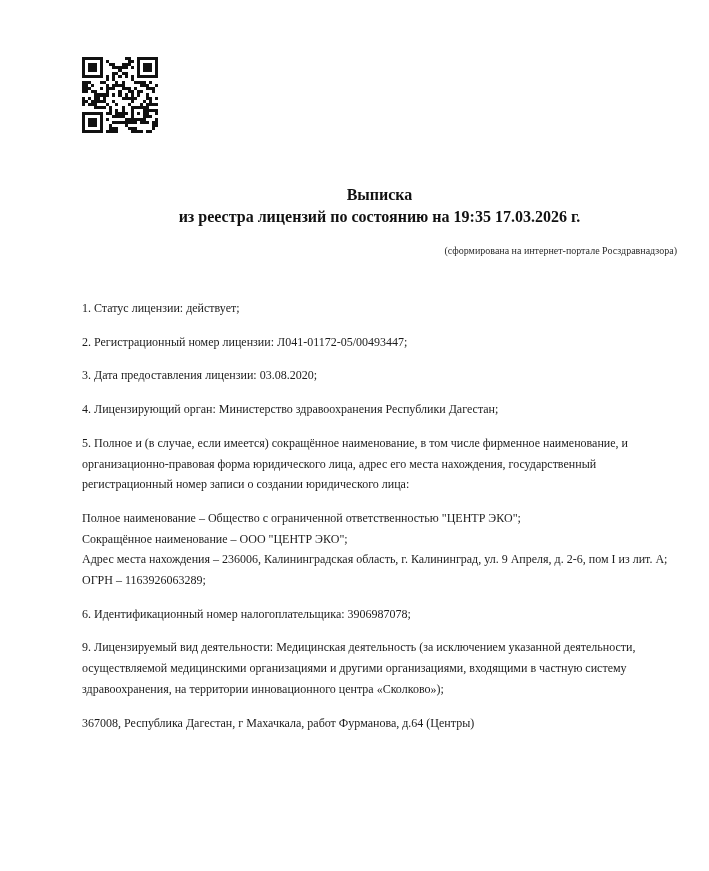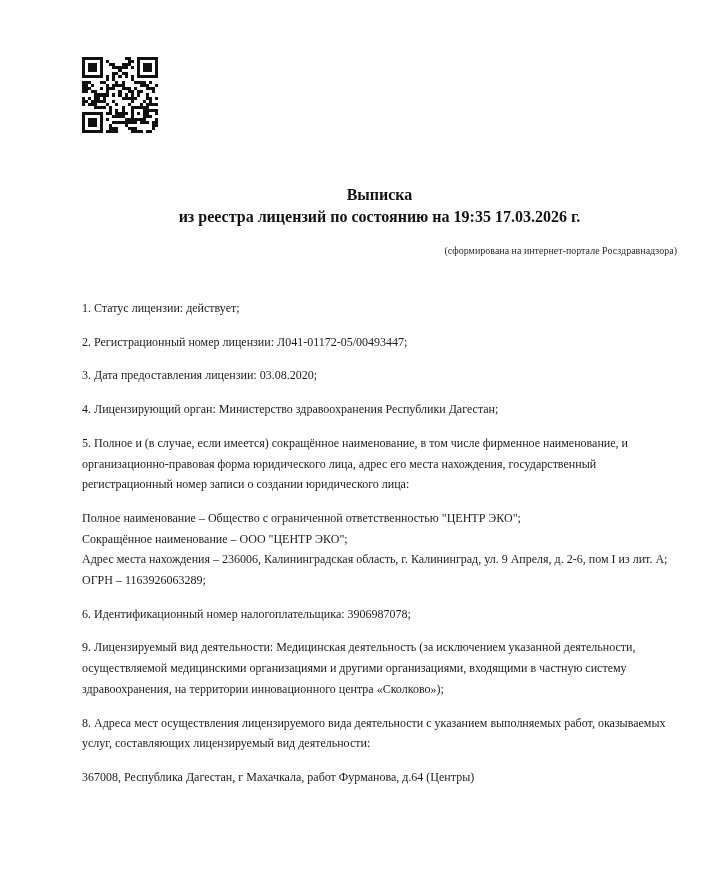--- a/index.html
+++ b/index.html
@@ -399,19 +399,18 @@
         <div>Полное наименование – Общество с ограниченной ответственностью "ЦЕНТР ЭКО";</div>
         <div>Сокращённое наименование – ООО "ЦЕНТР ЭКО";</div>
         <div>Адрес места нахождения – 236006, Калининградская область, г. Калининград, ул. 9 Апреля, д. 2-6, пом I из лит. А;</div>
         <div>ОГРН – 1163926063289;</div>
       <p></p>
 
       <p>6. Идентификационный номер налогоплательщика: 3906987078;</p>
 
       <p>9. Лицензируемый вид деятельности: Медицинская деятельность (за исключением указанной деятельности, осуществляемой медицинскими организациями и другими организациями, входящими в частную систему здравоохранения, на территории инновационного центра «Сколково»);</p>
 
-      <p>8. Адреса мест осуществления лицензируемого вида деятельности с указанием выполняемых работ, оказываемых услуг, составляющих лицензируемый вид деятельности:</p>
 
       <p>367008, Республика Дагестан, г Махачкала, работ Фурманова, д.64 (Центры)</p>
 
     </div>
   </div>
 </div>
 
 </body></html>

